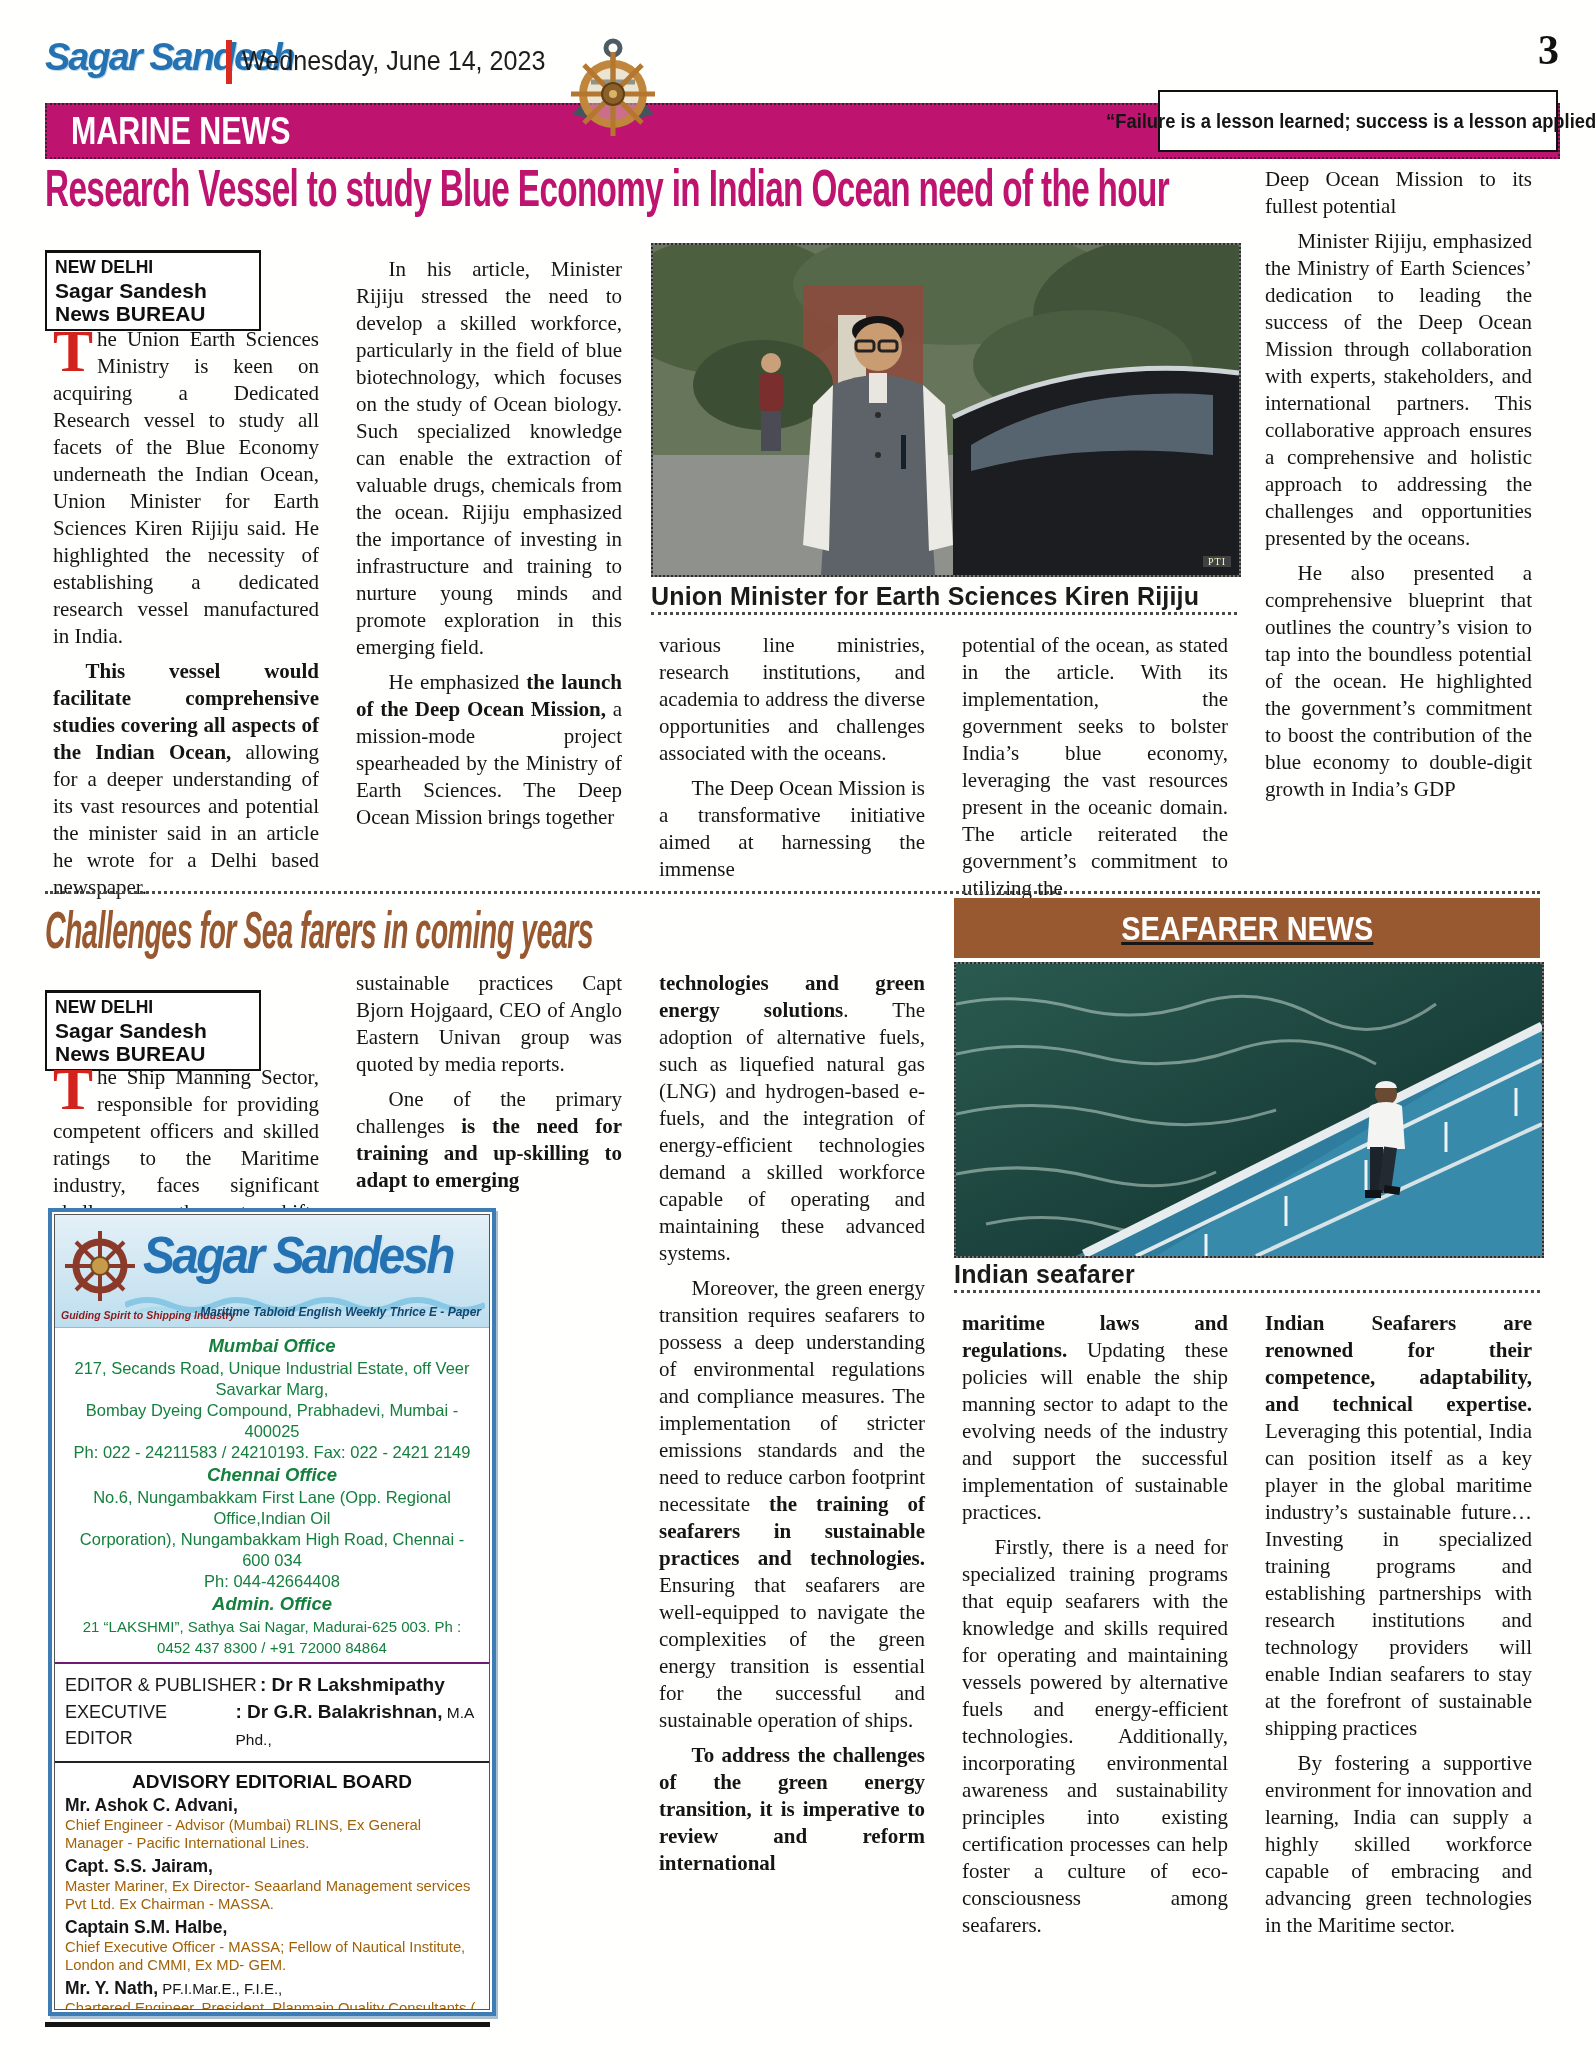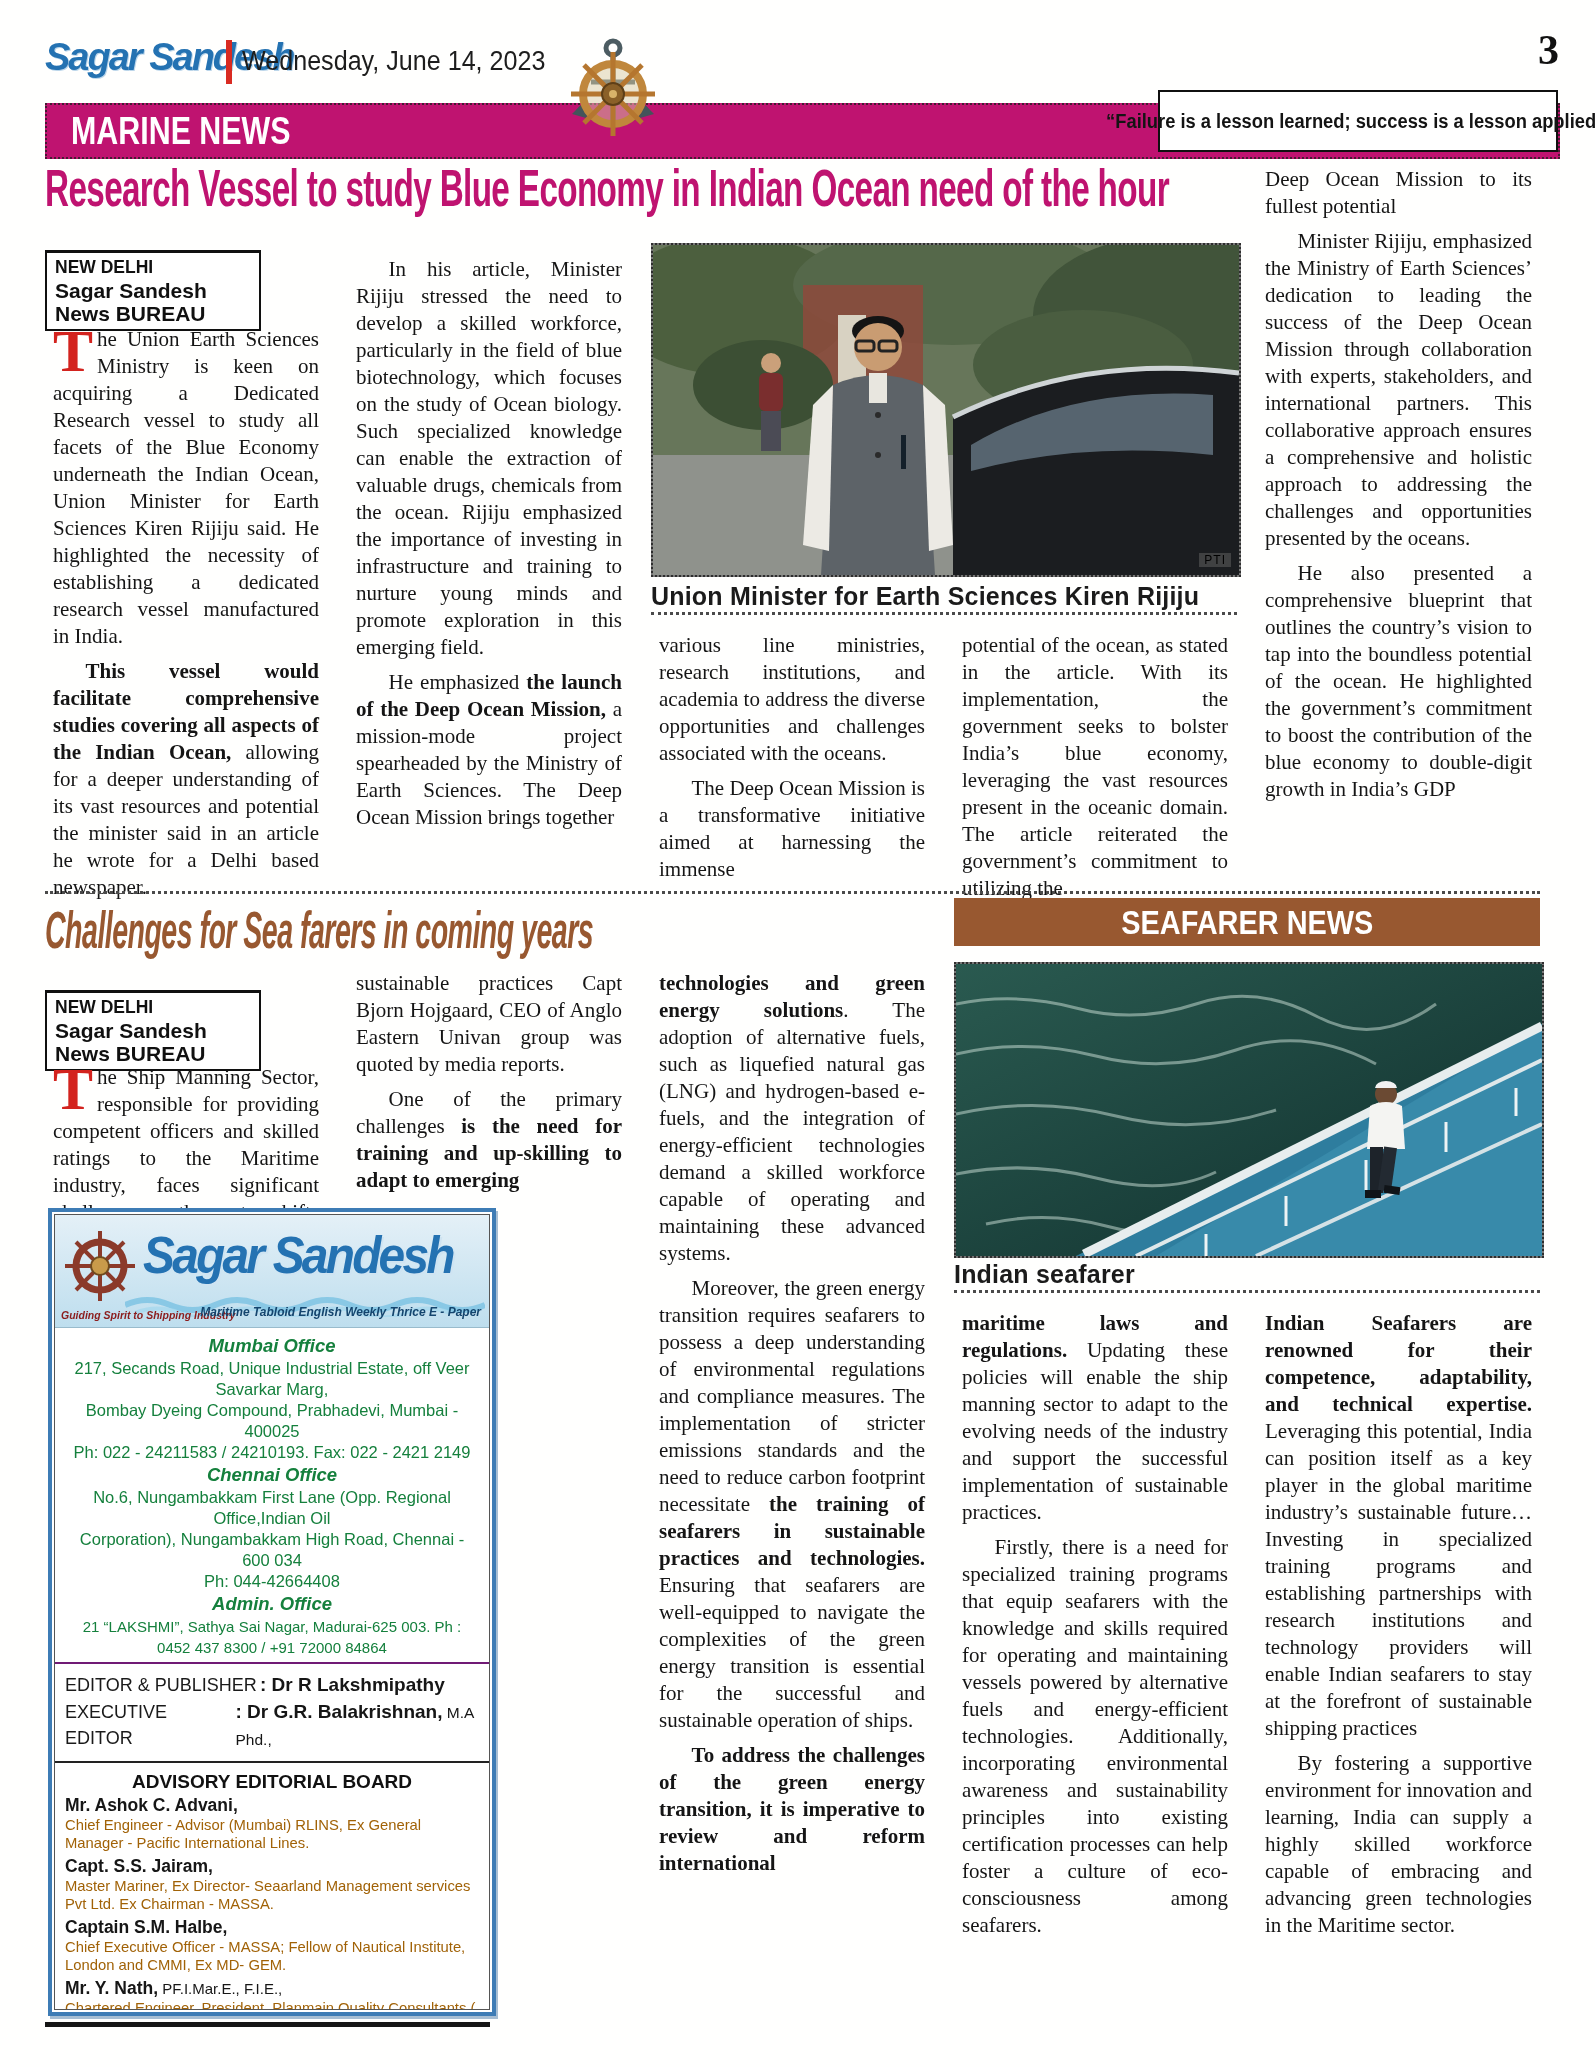--- a/index.html
+++ b/index.html
@@ -46,22 +46,22 @@
   .body p.ind{text-indent:1.55em;}
   .dropcap{float:left;font-weight:bold;color:#d3231e;font-size:60px;line-height:46px;
     padding:2px 4px 0 0;font-family:"Liberation Serif",serif;}
 
   
   .photo{border:2px dotted #2e2e2e;overflow:hidden;background:#777;}
   .photo svg{display:block;}
   .caption{font-family:"Liberation Sans",sans-serif;font-weight:bold;font-size:25px;
     color:#1b1b1b;letter-spacing:.2px;}
   .dotrule{border-top:3px dotted #4a4a4a;height:0;}
-  .pti{position:absolute;right:8px;bottom:8px;background:rgba(90,90,90,.6);color:#000000;
-    font-family:Liberation Sans, sans-serif;font-size:12px;padding:0 5px;letter-spacing:1px;}
+  .pti{position:absolute;right:8px;bottom:8px;background:rgba(90,90,90,.6);color:#fef9c3;
+    font-family:Liberation Serif, serif;font-size:10px;padding:0 5px;letter-spacing:1px;}
 
   
   .infobox{border:4px solid #3e7cb5;background:#fff;box-shadow:2px 3px 0 rgba(60,110,160,.45);}
   .infobox-inner{border:1px solid #555;margin:2px;height:calc(100% - 6px);overflow:hidden;}
   .logo-head{position:relative;height:112px;background:linear-gradient(#e4f0f7,#bedeee);
     border-bottom:1px solid #9bc;overflow:hidden;}
   .logo-big{position:absolute;left:88px;top:10px;font-family:"Liberation Sans",sans-serif;
     font-weight:bold;font-style:italic;font-size:52px;color:#2472b2;letter-spacing:-3px;
     text-shadow:2px 2px 0 #cfe4f2;transform:scaleX(.92);transform-origin:0 50%;white-space:nowrap;}
   .logo-tag{position:absolute;left:6px;bottom:6px;font-family:"Liberation Sans",sans-serif;
@@ -197,21 +197,21 @@
     <p class="ind"><span>Minister Rijiju, emphasized the Ministry of Earth Sciences’ dedication to leading the success of the Deep Ocean Mission through collaboration with experts, stakeholders, and international partners. This collaborative approach ensures a comprehensive and holistic approach to addressing the challenges and opportunities presented by the oceans.</span></p>
     <p class="ind"><span>He also presented a comprehensive blueprint that outlines the country’s vision to tap into the boundless potential of the ocean. He highlighted the government’s commitment to boost the contribution of the blue economy to double-digit growth in India’s GDP</span></p>
   </div>
 
   <div class="abs dotrule" style="left:45px;top:891px;width:1495px;"></div>
 
   <div class="abs" style="left:45px;top:900px;height:58px;font-style:italic;">
     <span class="hl hl2">Challenges for Sea farers in coming years</span>
   </div>
 
-  <div class="abs section-bar" style="left:954px;top:898px;width:586px;height:48px;">
+  <div class="abs section-bar" style="left:954px;top:898px;width:586px;height:60px;text-decoration:underline;">
     <span class="section-bar-text">SEAFARER NEWS</span>
   </div>
 
   <div class="abs dateline" style="left:45px;top:990px;width:196px;">
     <div class="city">NEW DELHI</div>
     <div class="bureau">Sagar Sandesh News BUREAU</div>
   </div>
 
   <div class="abs body" style="left:45px;top:1056px;width:282px;">
     <p><span class="dropcap">T</span><span>he Ship Manning Sector, responsible for providing competent officers and skilled ratings to the Maritime industry, faces significant challenges as the sector shifts towards</span></p>

